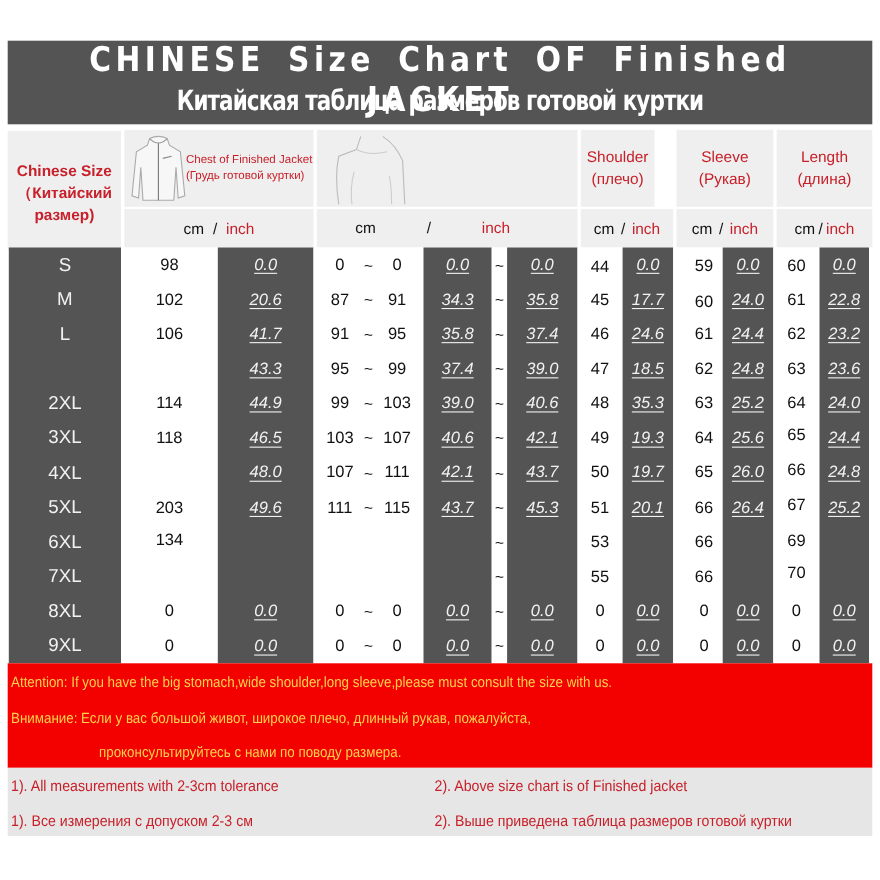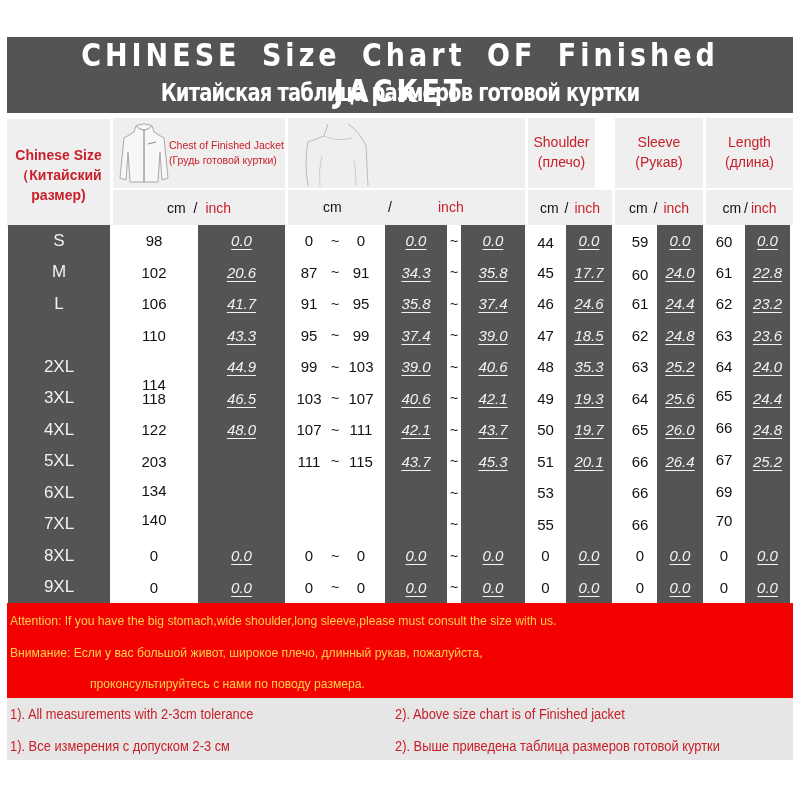--- a/index.html
+++ b/index.html
@@ -159,27 +159,24 @@
   <div class="cell" style="top:252px">6XL</div>
   <div class="cell" style="top:283.5px">7XL</div>
   <div class="cell" style="top:315px">8XL</div>
   <div class="cell" style="top:346.5px">9XL</div>
 </div>
 
 <div class="col white" style="left:110px;width:88px;">
   <div class="cell" style="top:0px">98</div>
   <div class="cell" style="top:31.5px">102</div>
   <div class="cell" style="top:63px">106</div>
-  <div class="cell" style="top:94.5px">110</div>
-  <div class="cell" style="top:144px">114</div>
+  <div class="cell" style="top:126px">114</div>
   <div class="cell" style="top:157.5px">118</div>
-  <div class="cell" style="top:189px">122</div>
   <div class="cell" style="top:220.5px">203</div>
   <div class="cell" style="top:250px">134</div>
-  <div class="cell" style="top:279px">140</div>
   <div class="cell" style="top:315px">0</div>
   <div class="cell" style="top:346.5px">0</div>
 </div>
 
 <div class="col dark inch" style="left:198px;width:87px;">
   <div class="cell" style="top:0px">
       <span>0.0</span>
     </div>
   <div class="cell" style="top:31.5px">
       <span>20.6</span>
@@ -191,20 +188,23 @@
       <span>43.3</span>
     </div>
   <div class="cell" style="top:126px">
       <span>44.9</span>
     </div>
   <div class="cell" style="top:157.5px">
       <span>46.5</span>
     </div>
   <div class="cell" style="top:189px">
       <span>48.0</span>
+    </div>
+  <div class="cell" style="top:220.5px">
+      <span>49.6</span>
     </div>
   <div class="cell" style="top:315px">
       <span>0.0</span>
     </div>
   <div class="cell" style="top:346.5px">
       <span>0.0</span>
     </div>
 </div>
 
 <div class="col white" style="left:285px;width:100px;">

